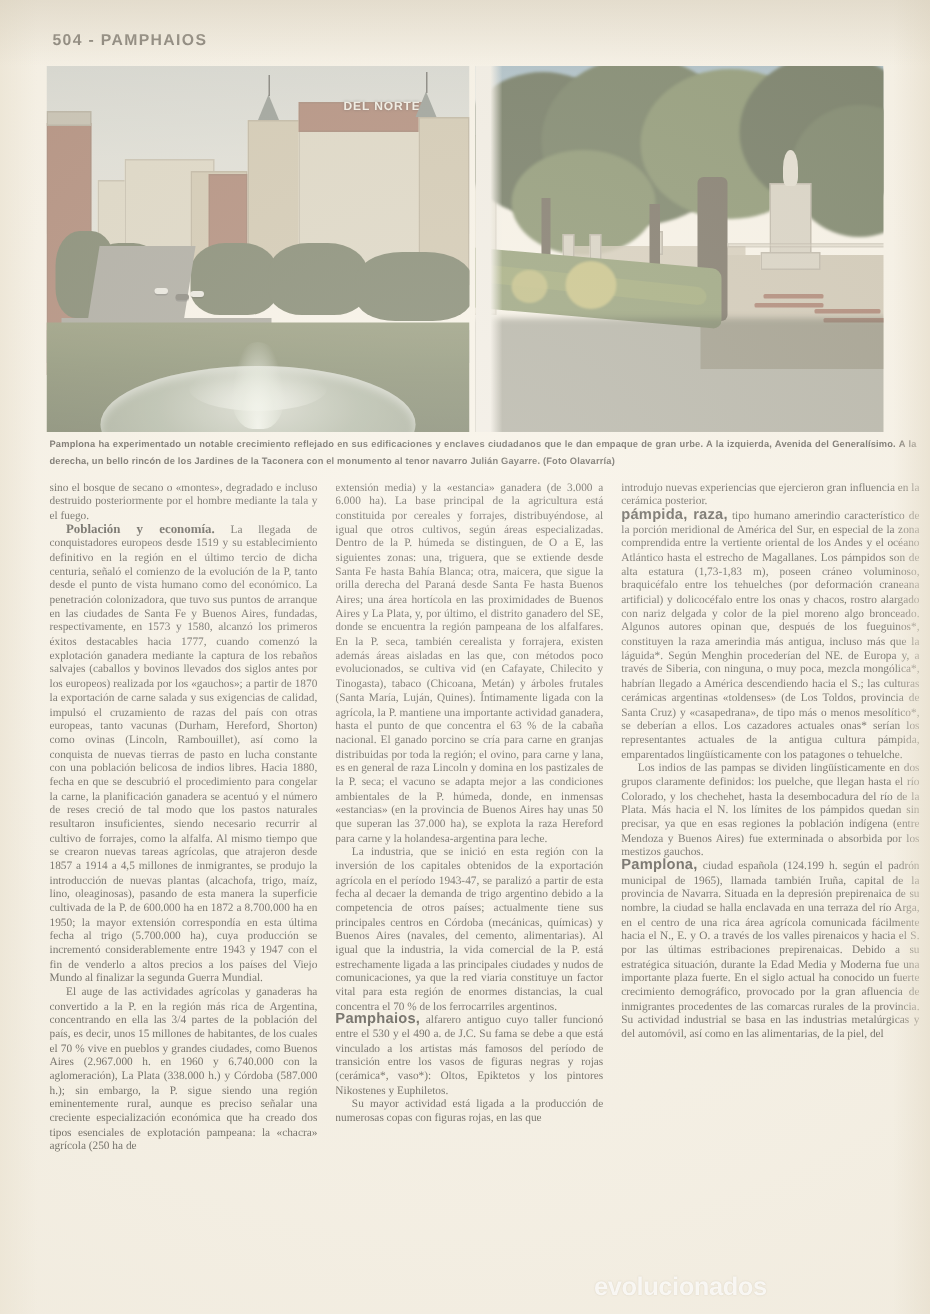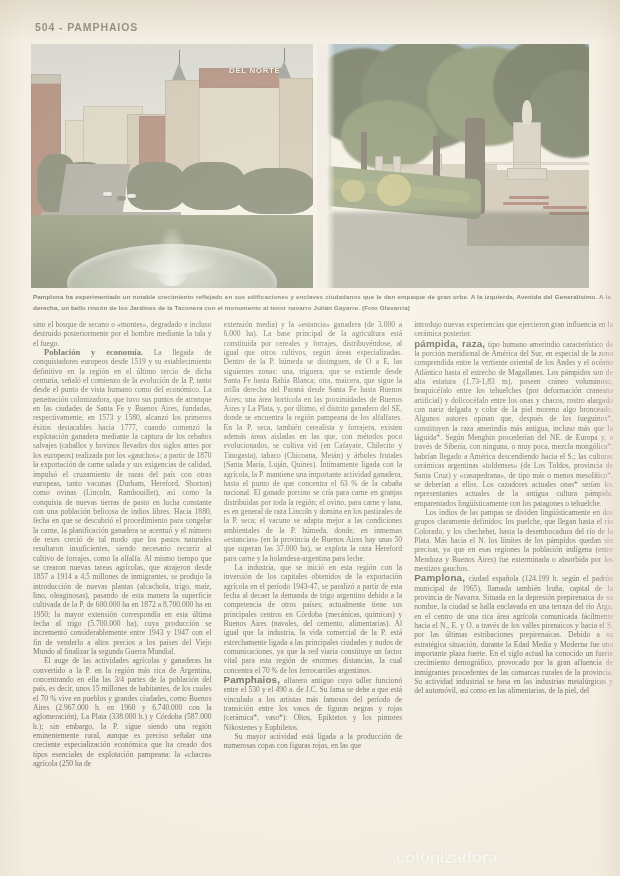--- a/index.html
+++ b/index.html
@@ -400,16 +400,16 @@
     </div>
 
     <div class="col">
       <p class="flush">introdujo nuevas experiencias que ejercieron gran influencia en la cerámica posterior.</p>
       <p class="flush gap-before"><span class="entry-head sans">pámpida, raza,</span><span> tipo humano amerindio característico de la porción meridional de América del Sur, en especial de la zona comprendida entre la vertiente oriental de los Andes y el océano Atlántico hasta el estrecho de Magallanes. Los pámpidos son de alta estatura (1,73-1,83 m), poseen cráneo voluminoso, braquicéfalo entre los tehuelches (por deformación craneana artificial) y dolicocéfalo entre los onas y chacos, rostro alargado con nariz delgada y color de la piel moreno algo bronceado. Algunos autores opinan que, después de los fueguinos*, constituyen la raza amerindia más antigua, incluso más que la láguida*. Según Menghin procederían del NE. de Europa y, a través de Siberia, con ninguna, o muy poca, mezcla mongólica*, habrían llegado a América descendiendo hacia el S.; las culturas cerámicas argentinas «toldenses» (de Los Toldos, provincia de Santa Cruz) y «casapedrana», de tipo más o menos mesolítico*, se deberían a ellos. Los cazadores actuales onas* serían los representantes actuales de la antigua cultura pámpida, emparentados lingüísticamente con los patagones o tehuelche.</span></p>
       <p>Los indios de las pampas se dividen lingüísticamente en dos grupos claramente definidos: los puelche, que llegan hasta el río Colorado, y los chechehet, hasta la desembocadura del río de la Plata. Más hacia el N. los límites de los pámpidos quedan sin precisar, ya que en esas regiones la población indígena (entre Mendoza y Buenos Aires) fue exterminada o absorbida por los mestizos gauchos.</p>
       <p class="flush gap-before"><span class="entry-head sans">Pamplona,</span><span> ciudad española (124.199 h. según el padrón municipal de 1965), llamada también Iruña, capital de la provincia de Navarra. Situada en la depresión prepirenaica de su nombre, la ciudad se halla enclavada en una terraza del río Arga, en el centro de una rica área agrícola comunicada fácilmente hacia el N., E. y O. a través de los valles pirenaicos y hacia el S. por las últimas estribaciones prepirenaicas. Debido a su estratégica situación, durante la Edad Media y Moderna fue una importante plaza fuerte. En el siglo actual ha conocido un fuerte crecimiento demográfico, provocado por la gran afluencia de inmigrantes procedentes de las comarcas rurales de la provincia. Su actividad industrial se basa en las industrias metalúrgicas y del automóvil, así como en las alimentarias, de la piel, del</span></p>
     </div>
   </div>
 
-  <div class="watermark">colonizadora</div>
+  <div class="watermark">evolucionados</div>
 
   <div class="paper-tint"></div>
 </div>
 
 </body></html>

